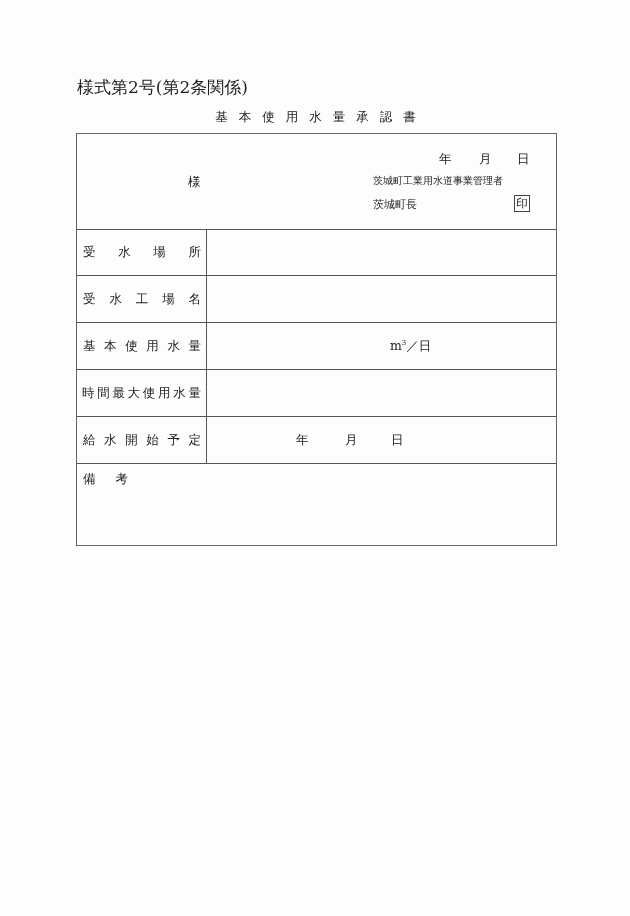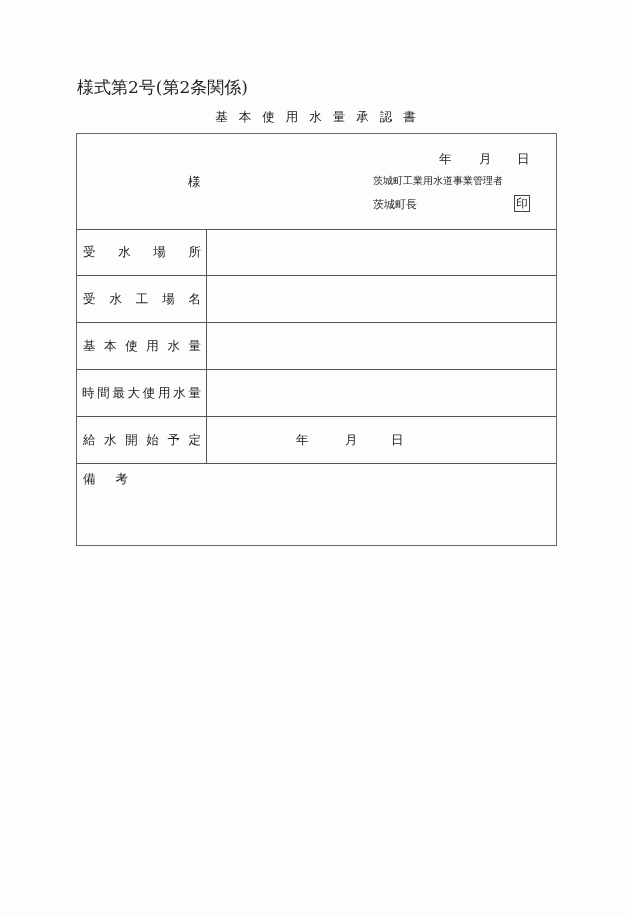--- a/index.html
+++ b/index.html
@@ -198,20 +198,23 @@
 
   <div class="row" style="top:189px;">
     <div class="label">
       <span>基</span>
       <span>本</span>
       <span>使</span>
       <span>用</span>
       <span>水</span>
       <span>量</span>
     </div>
+    <div class="value">
+      <span class="unit"><span>m</span><sup>3</sup><span>／日</span></span>
+    </div>
   </div>
 
   <div class="row" style="top:236px;">
     <div class="label" style="padding:0 5px 0 5px;">
       <span>時</span>
       <span>間</span>
       <span>最</span>
       <span>大</span>
       <span>使</span>
       <span>用</span>

